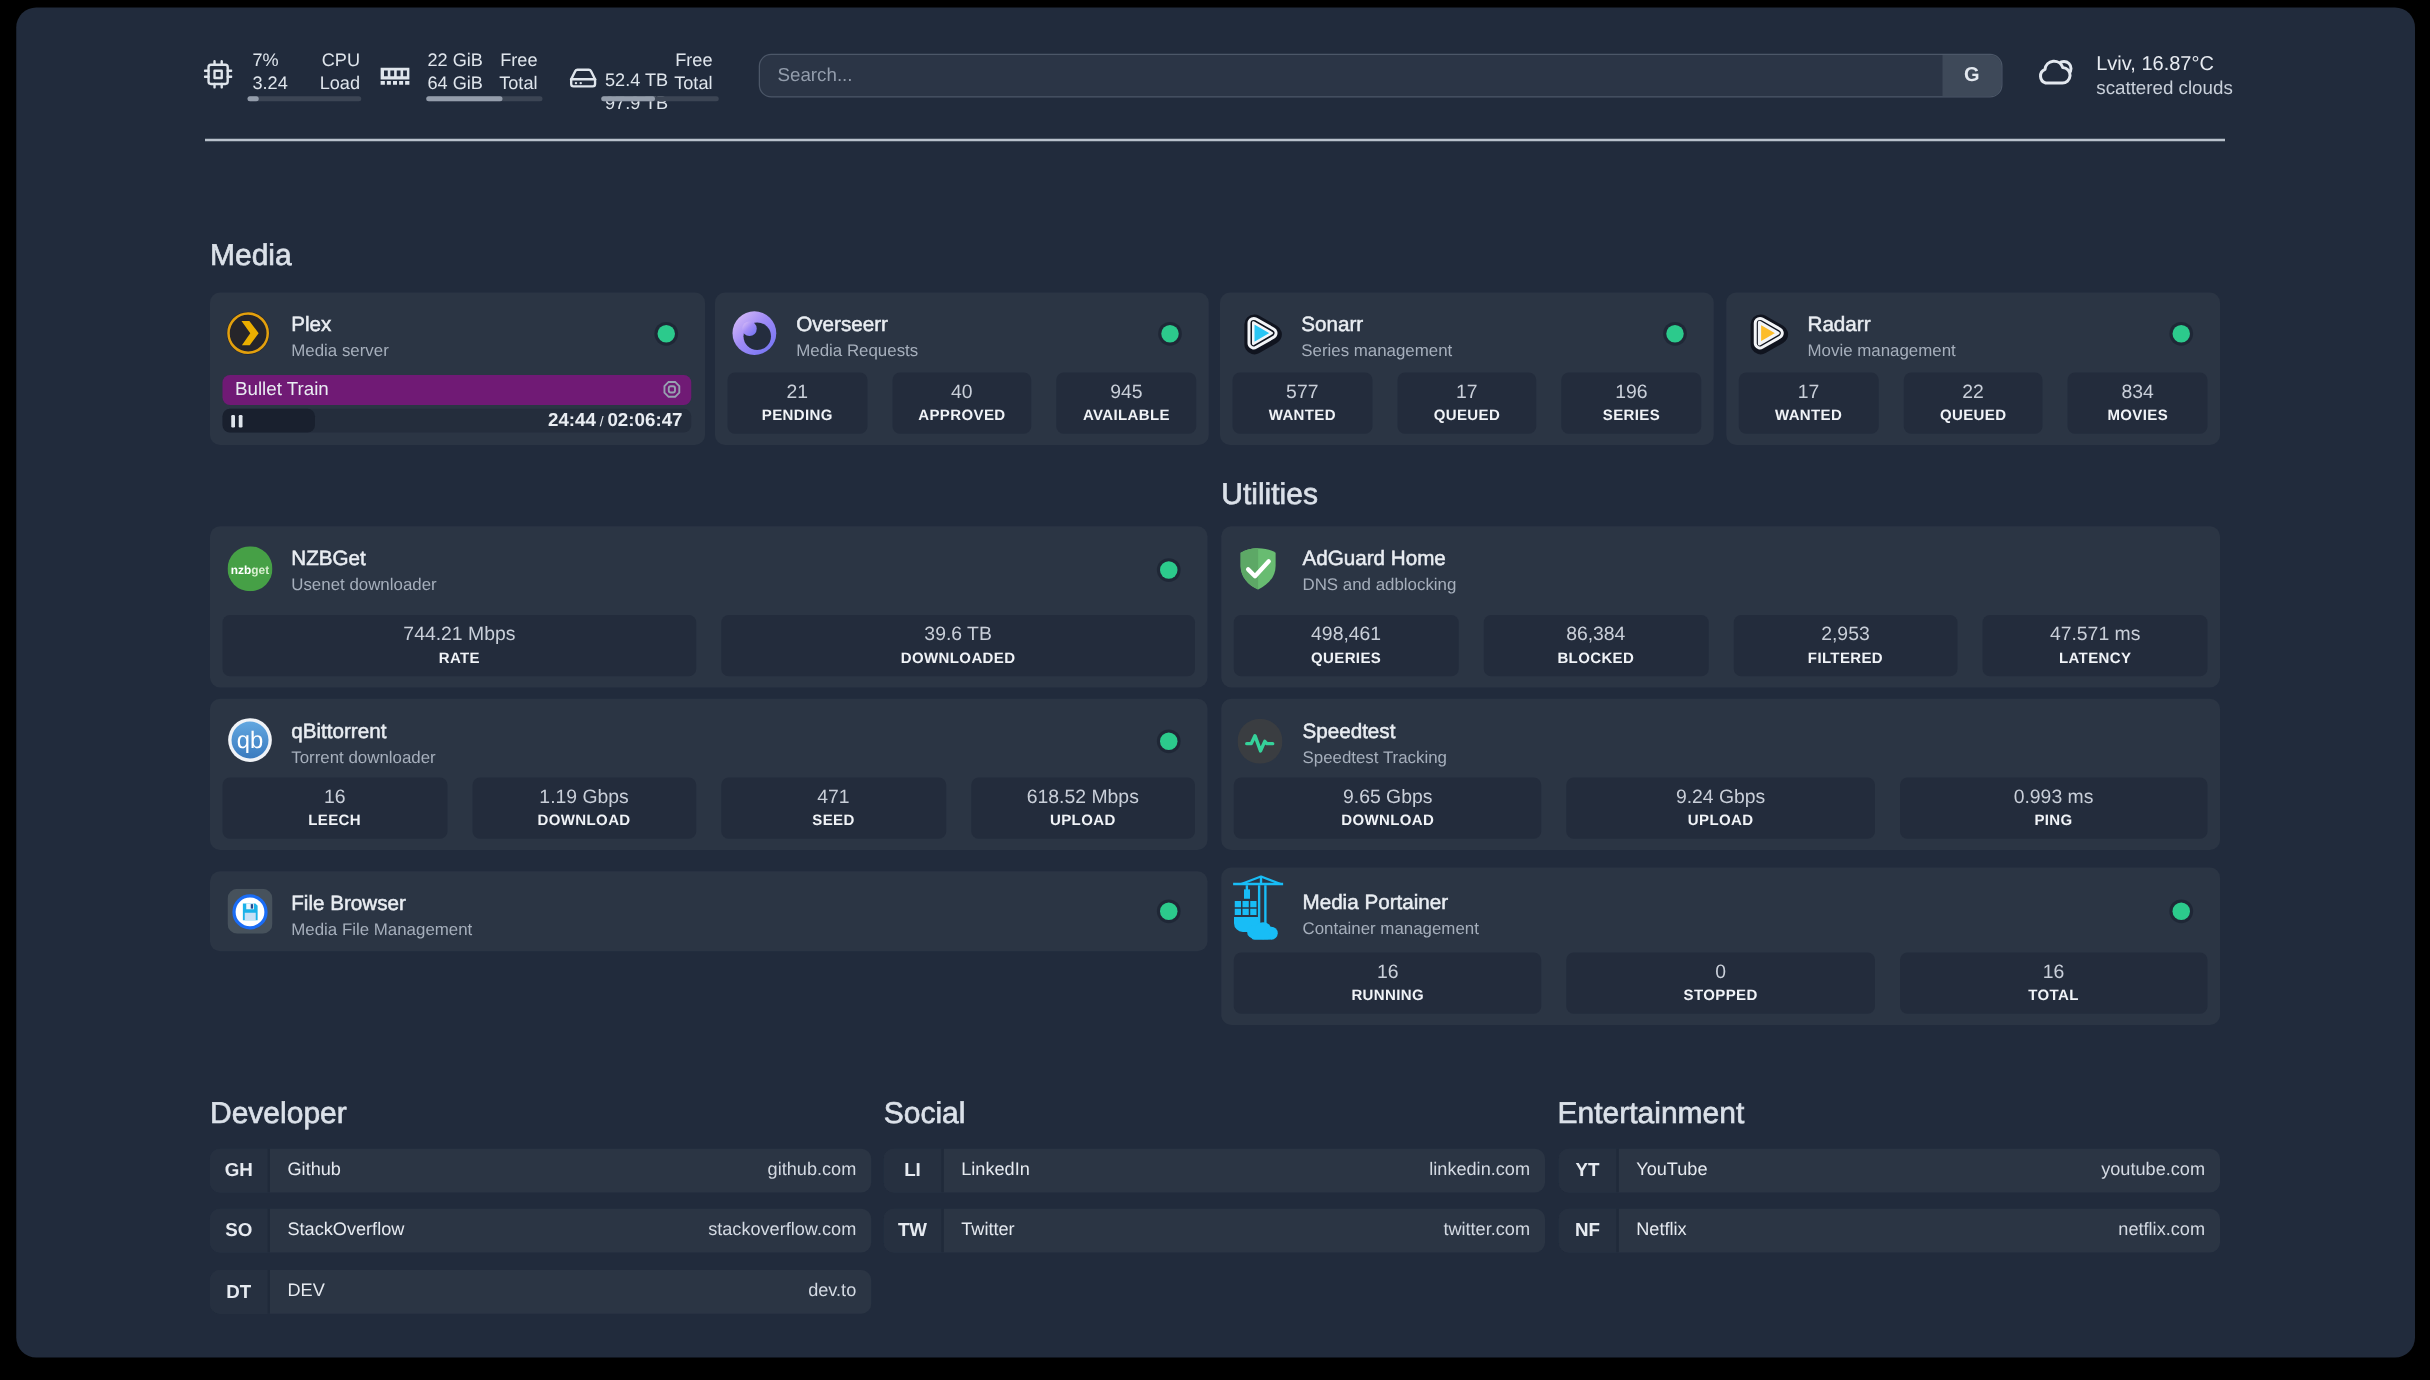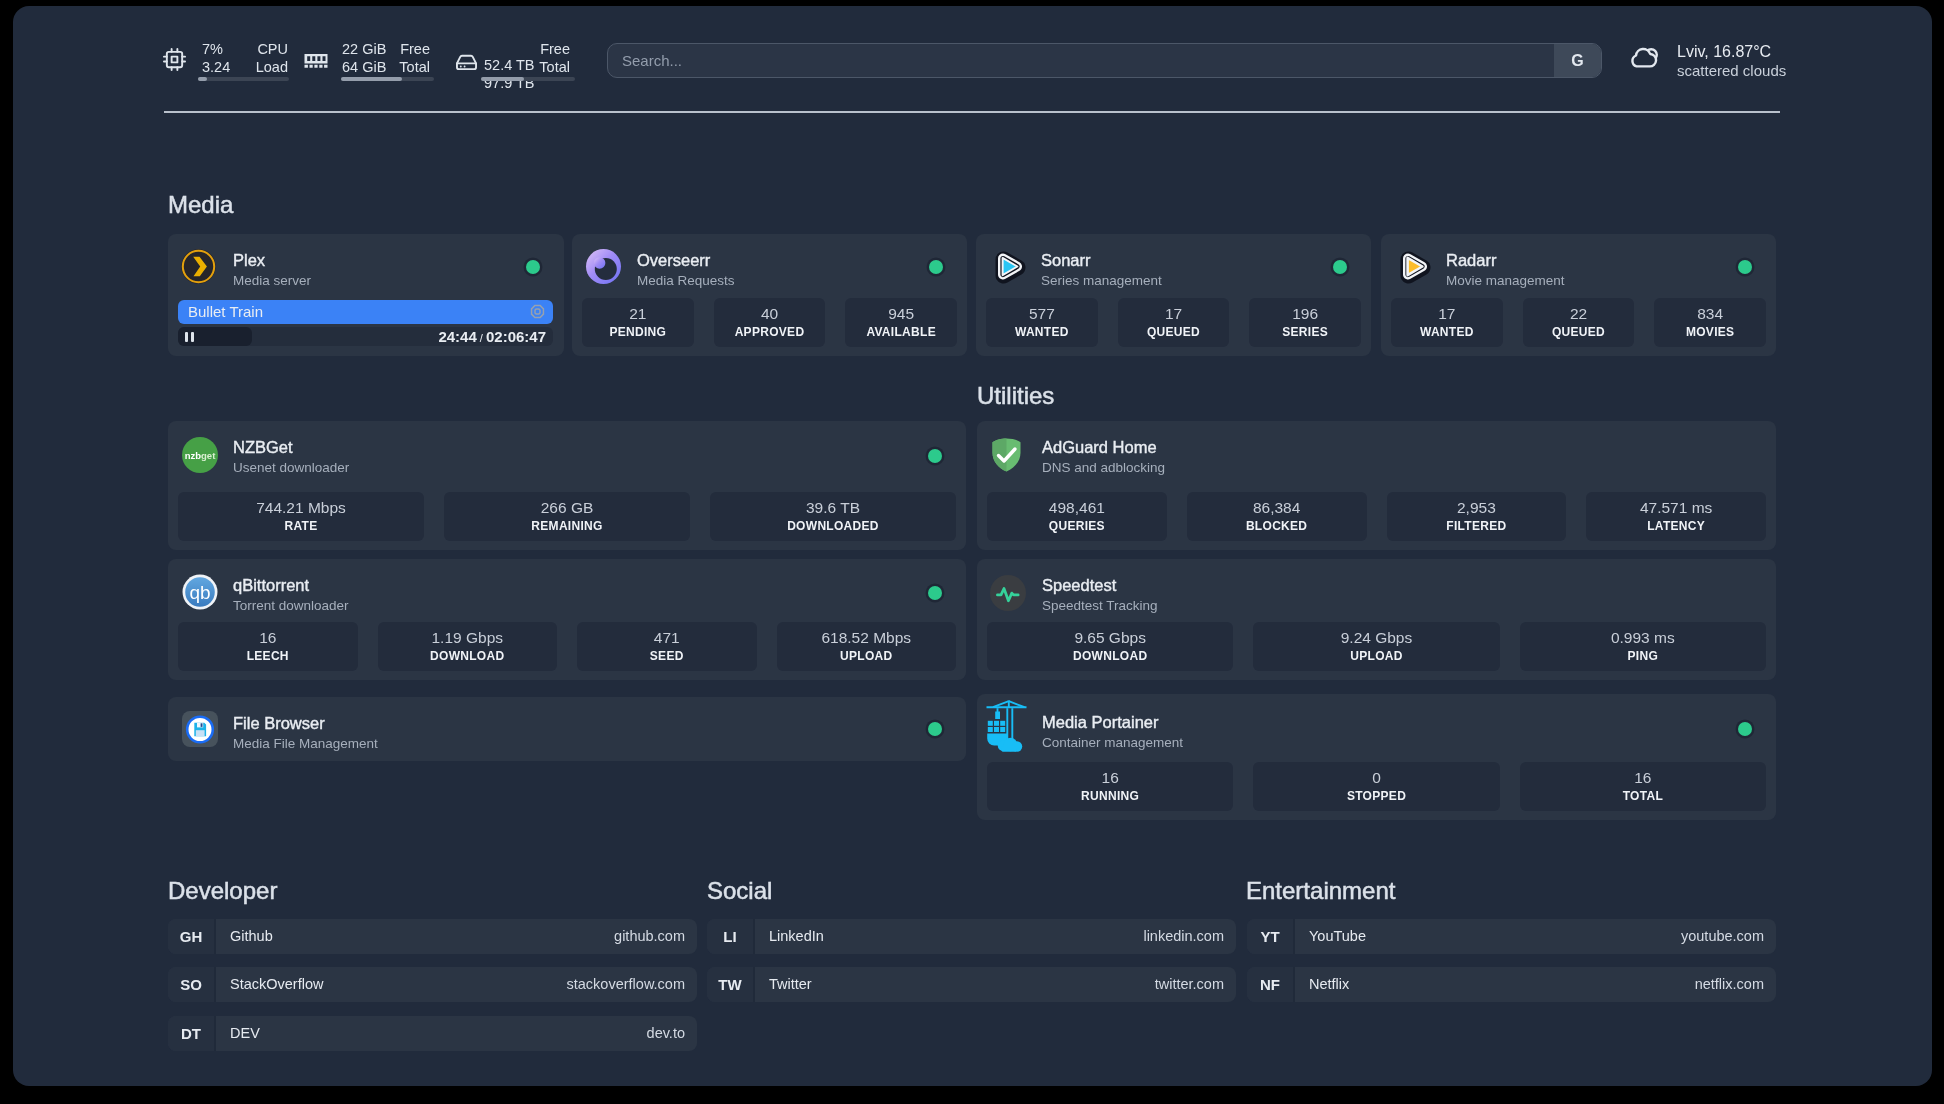--- a/index.html
+++ b/index.html
@@ -98,21 +98,21 @@
 
 <div class="card" style="left:168px;top:234px;width:396px;height:122px;">
   <svg class="applogo" style="left:12px;top:14px;width:37px;height:37px;" viewBox="0 0 37 37">
     <circle cx="18.5" cy="18.5" r="17.2" fill="#26252a"></circle>
     <circle cx="18.5" cy="18.5" r="15.7" fill="none" stroke="#e3a00d" stroke-width="2"></circle>
     <path d="M13.2 8.8 h6.3 L26.9 18.5 L19.8 28.2 h-6.3 L20.2 18.5 z" fill="#ebaf00"></path>
   </svg>
   <div class="apptitle">Plex</div>
   <div class="appsub">Media server</div>
   <div class="dot"></div>
-  <div class="abs" style="left:10px;top:66px;width:375px;height:24px;background:#3b82f6;border-radius:6px;">
+  <div class="abs" style="left:10px;top:66px;width:375px;height:24px;background:#701a75;border-radius:6px;">
     <div class="abs" style="left:10px;top:3px;font-size:15px;font-weight:500;color:#e9edf2;">Bullet Train</div>
     <svg class="abs" style="right:8px;top:4px;" width="15" height="15" viewBox="0 0 24 24" fill="none" stroke="#97a1b0" stroke-width="2.4">
       <path d="M7.8 2.5 h8.4 l5.3 5.3 v8.4 l-5.3 5.3 H7.8 l-5.3-5.3 V7.8 z"></path>
       <rect x="8" y="8" width="8" height="8" rx="2.5"></rect>
     </svg>
   </div>
   <div class="abs" style="left:10px;top:93px;width:375px;height:19px;background:#242d3c;border-radius:6px;">
     <div class="abs" style="left:0;top:0;width:74px;height:19px;background:#19202e;border-radius:6px;"></div>
     <div class="abs" style="left:7px;top:4.5px;width:3px;height:10px;background:#dfe5ec;border-radius:1px;"></div>
     <div class="abs" style="left:12.5px;top:4.5px;width:3px;height:10px;background:#dfe5ec;border-radius:1px;"></div>
@@ -212,24 +212,20 @@
     <circle cx="18" cy="18" r="18" fill="none"></circle>
     <text x="18" y="22" font-size="9.5" font-weight="bold" fill="#fff" text-anchor="middle" font-family="Liberation Sans">nzb<tspan fill="#d8efd0">get</tspan></text>
   </svg>
   <div class="apptitle">NZBGet</div>
   <div class="appsub">Usenet downloader</div>
   <div class="dot" style="top:28px;"></div>
   <div class="tiles">
     <div class="tile">
           <div class="tnum">744.21 Mbps</div>
           <div class="tlab">RATE</div>
-        </div>
-    <div class="tile">
-          <div class="tnum">266 GB</div>
-          <div class="tlab">REMAINING</div>
         </div>
     <div class="tile">
           <div class="tnum">39.6 TB</div>
           <div class="tlab">DOWNLOADED</div>
         </div>
   </div>
 </div>
 
 <div class="card" style="left:168px;top:559px;width:798px;height:121px;">
   <svg class="applogo" style="left:14px;top:15px;" width="36" height="36" viewBox="0 0 36 36">

